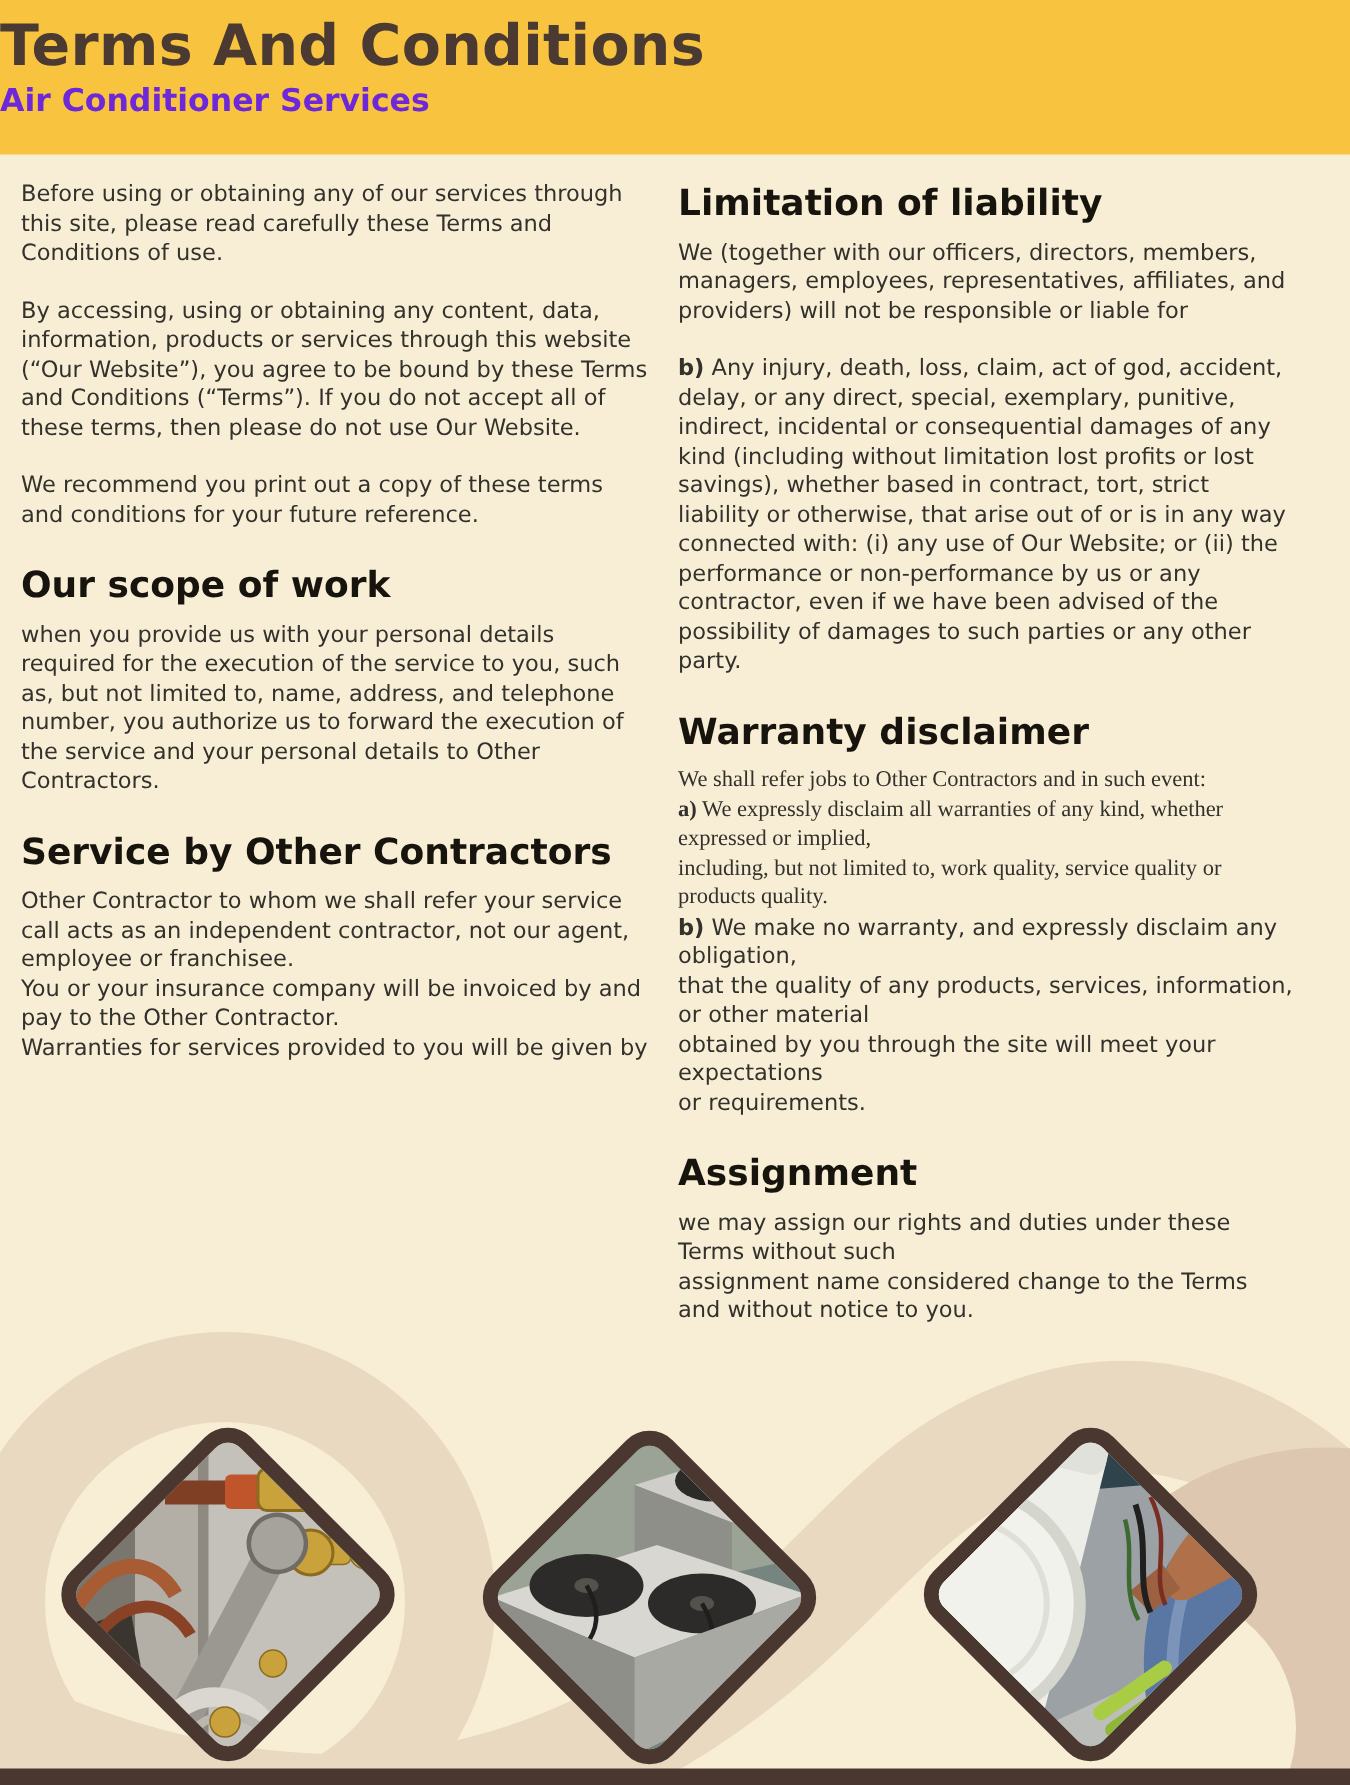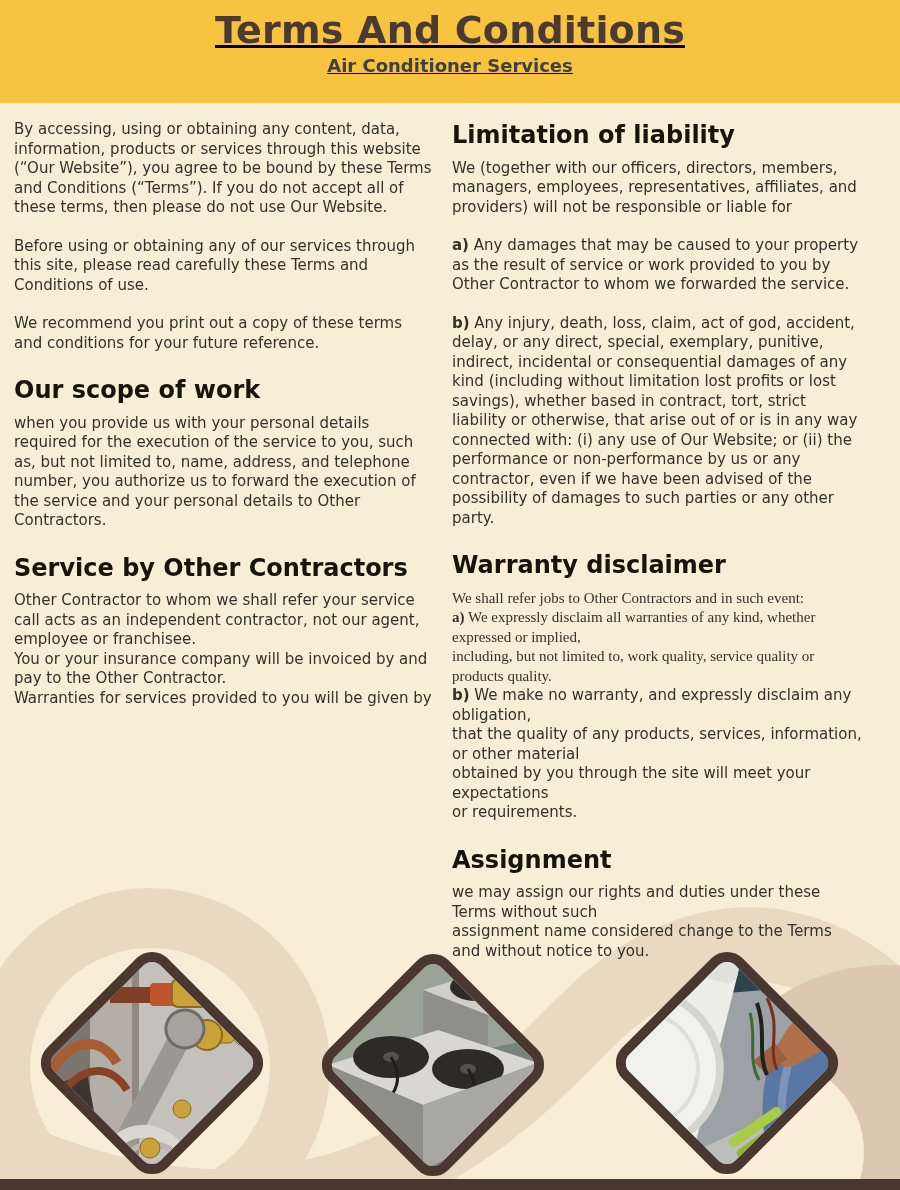--- a/index.html
+++ b/index.html
@@ -1,23 +1,23 @@
 <!DOCTYPE html>
 <html><head>
 <meta charset="utf-8">
 <style>
   html,body{margin:0;padding:0;background:#d9d2c2;}
   .page{
     position:relative;width:900px;height:1190px;overflow:hidden;
     background:#F8EED6;font-family:"DejaVu Sans",sans-serif;margin:0 auto;
   }
   .decor{position:absolute;left:0;top:0;z-index:0;}
-  .banner{position:relative;z-index:2;height:103px;background:#F8C440;text-align:center;text-decoration:underline;}
+  .banner{position:relative;z-index:2;height:103px;background:#F8C440;text-align:left;}
   .banner h1{margin:0;padding-top:10px;font-size:38px;line-height:1.1;font-weight:bold;color:#4B3A32;letter-spacing:.2px;}
-  .banner h2{margin:3px 0 0;font-size:18px;font-weight:bold;color:#404040;}
+  .banner h2{margin:3px 0 0;font-size:21px;font-weight:bold;color:#6d28d9;}
   .columns{position:relative;z-index:1;display:flex;gap:18px;padding:17px 16px 0 14px;}
   .col{flex:none;}
   .col.left{width:420px;}
   .col.right{width:412px;}
   .col p{margin:0 0 19px;font-size:15px;line-height:1.3;color:#33312B;}
   .col h3{margin:24px 0 9px;font-size:24px;line-height:1.15;font-weight:bold;color:#17130D;}
   .col h3.first{margin-top:2px;}
   .loose{line-height:1.62 !important;}
   .prelines{white-space:pre-line;}
   .nomargin{margin-bottom:0 !important;font-family:Liberation Serif, serif;}
@@ -50,38 +50,37 @@
   </svg>
 
   <header class="banner">
     <h1>Terms And Conditions</h1>
     <h2>Air Conditioner Services</h2>
   </header>
 
   <main class="columns">
 
     <section class="col left">
+      <p>Before using or obtaining any of our services through this site, please read carefully these Terms and Conditions of use.</p>
       <p>By accessing, using or obtaining any content, data, information, products or services through this website (“Our Website”), you agree to be bound by these Terms and Conditions (“Terms”). If you do not accept all of these terms, then please do not use Our Website.</p>
-      <p>Before using or obtaining any of our services through this site, please read carefully these Terms and Conditions of use.</p>
       <p>We recommend you print out a copy of these terms and conditions for your future reference.</p>
 
       <h3>Our scope of work</h3>
 
       <p>when you provide us with your personal details required for the execution of the service to you, such as, but not limited to, name, address, and telephone number, you authorize us to forward the execution of the service and your personal details to Other Contractors.</p>
 
       <h3>Service by Other Contractors</h3>
       <p class="prelines">Other Contractor to whom we shall refer your service call acts as an independent contractor, not our agent, employee or franchisee.
 You or your insurance company will be invoiced by and pay to the Other Contractor.
 Warranties for services provided to you will be given by</p>
     </section>
 
     <section class="col right">
       <h3 class="first">Limitation of liability</h3>
       <p>We (together with our officers, directors, members, managers, employees, representatives, affiliates, and providers) will not be responsible or liable for</p>
-      <p><b>a)</b><span> Any damages that may be caused to your property as the result of service or work provided to you by Other Contractor to whom we forwarded the service.</span></p>
       <p><b>b)</b><span> Any injury, death, loss, claim, act of god, accident, delay, or any direct, special, exemplary, punitive, indirect, incidental or consequential damages of any kind (including without limitation lost profits or lost savings), whether based in contract, tort, strict liability or otherwise, that arise out of or is in any way connected with: (i) any use of Our Website; or (ii) the performance or non-performance by us or any contractor, even if we have been advised of the possibility of damages to such parties or any other party.</span></p>
 
       <h3>Warranty disclaimer</h3>
       <p class="nomargin">We shall refer jobs to Other Contractors and in such event:</p>
       <p class="prelines nomargin"><b>a)</b><span class="prelines"> We expressly disclaim all warranties of any kind, whether expressed or implied,
 including, but not limited to, work quality, service quality or products quality.</span></p>
       <p class="prelines"><b>b)</b><span class="prelines"> We make no warranty, and expressly disclaim any obligation,
 that the quality of any products, services, information, or other material
 obtained by you through the site will meet your expectations
 or requirements.</span></p>

